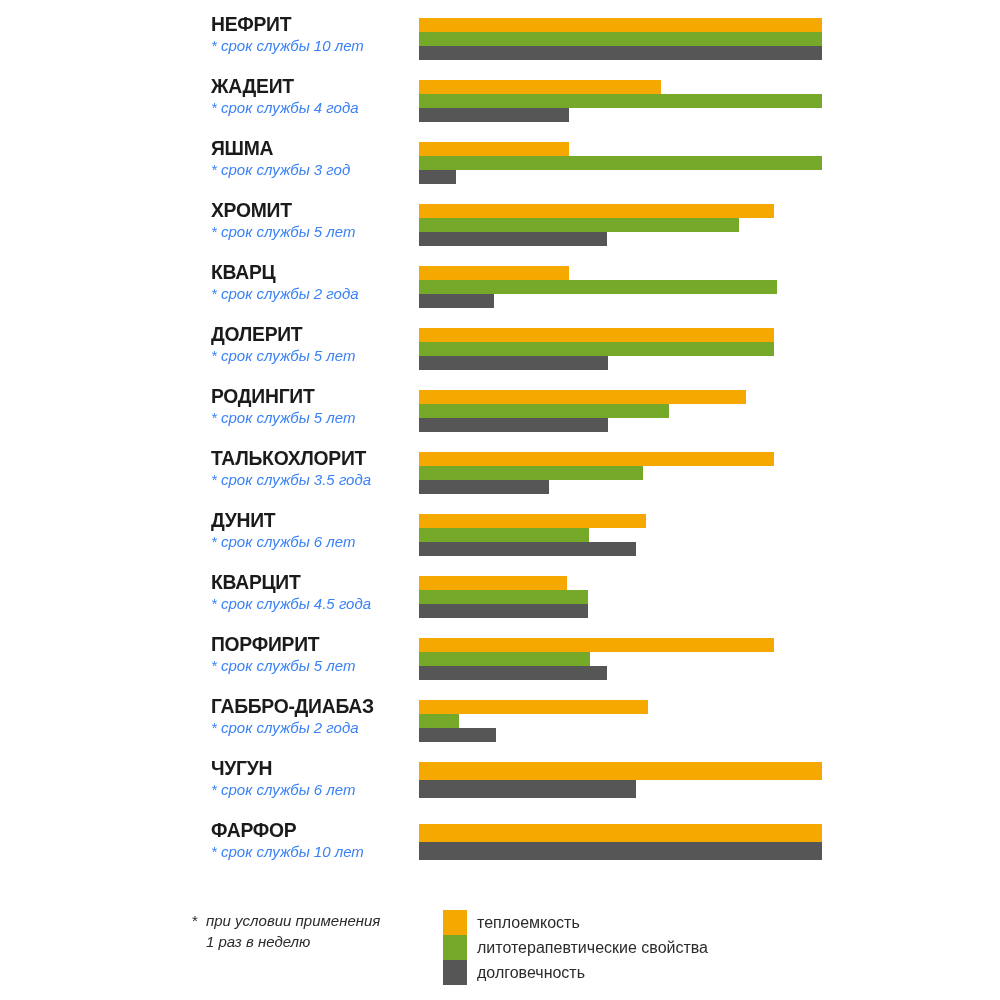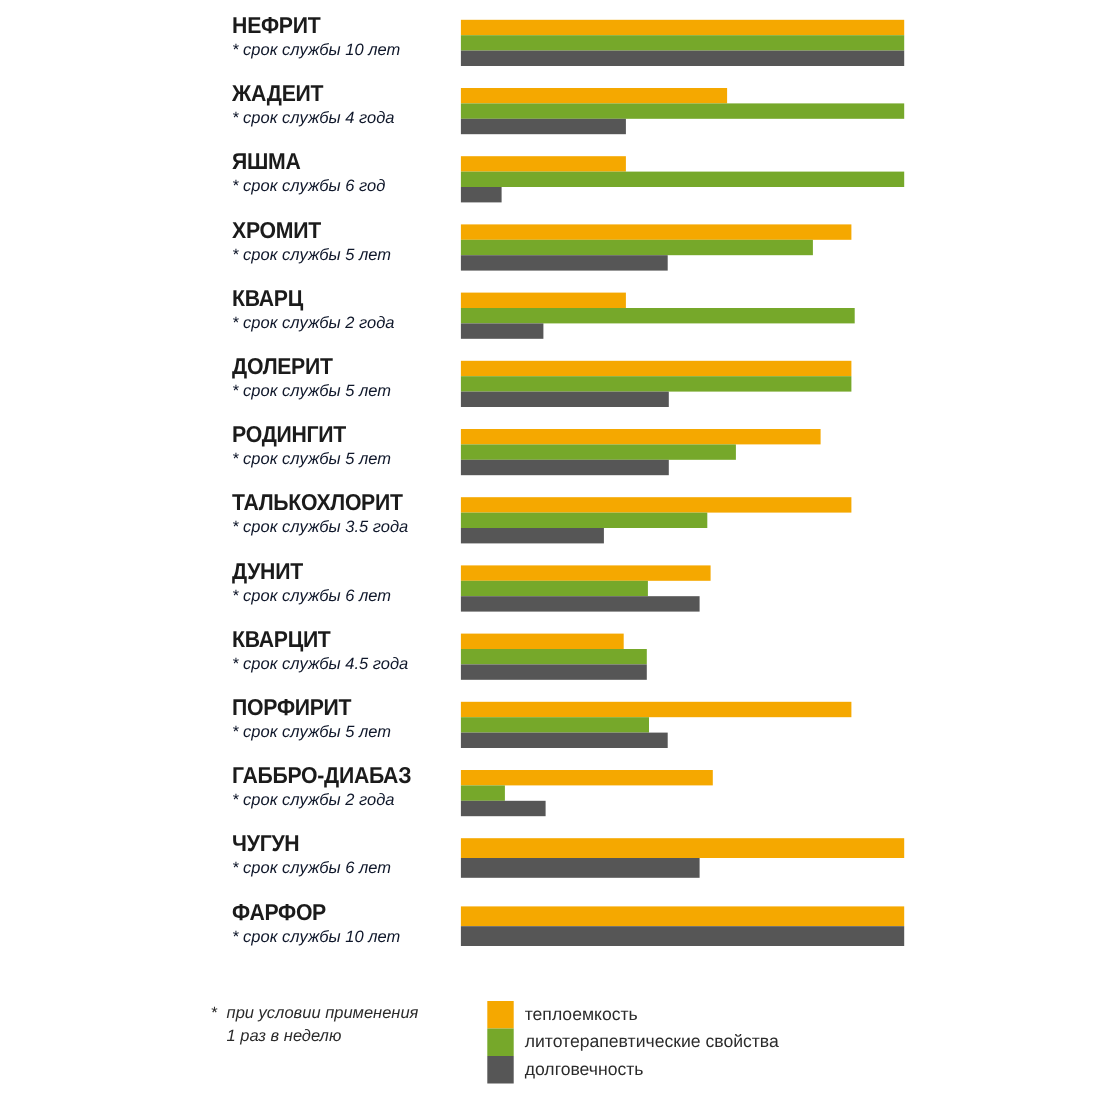--- a/index.html
+++ b/index.html
@@ -41,21 +41,21 @@
     letter-spacing: -0.3px;
     color: #1b1b1b;
     white-space: nowrap;
     transform: scaleX(0.92);
     transform-origin: left center;
   }
   .mat-life {
     font-size: 15px;
     line-height: 19px;
     font-style: italic;
-    color: #0f172a;
+    color: #3b82f6;
     white-space: nowrap;
     margin-top: 1px;
   }
 
   
   .bars {
     position: absolute;
     left: 403px;
     top: 6px;
   }
@@ -155,21 +155,21 @@
         </div>
         <div class="bars">
           <div class="bar heat" style="width: 242px;"></div>
           <div class="bar litho" style="width: 403px;"></div>
           <div class="bar dur" style="width: 150px;"></div>
         </div>
       </div>
       <div class="row" style="top: 136px; padding-left: 48px;">
         <div class="row-labels">
           <div class="mat-name">ЯШМА</div>
-          <div class="mat-life">* срок службы 6 год</div>
+          <div class="mat-life">* срок службы 3 год</div>
         </div>
         <div class="bars">
           <div class="bar heat" style="width: 150px;"></div>
           <div class="bar litho" style="width: 403px;"></div>
           <div class="bar dur" style="width: 37px;"></div>
         </div>
       </div>
       <div class="row" style="top: 198px;">
         <div class="row-labels">
           <div class="mat-name">ХРОМИТ</div>

